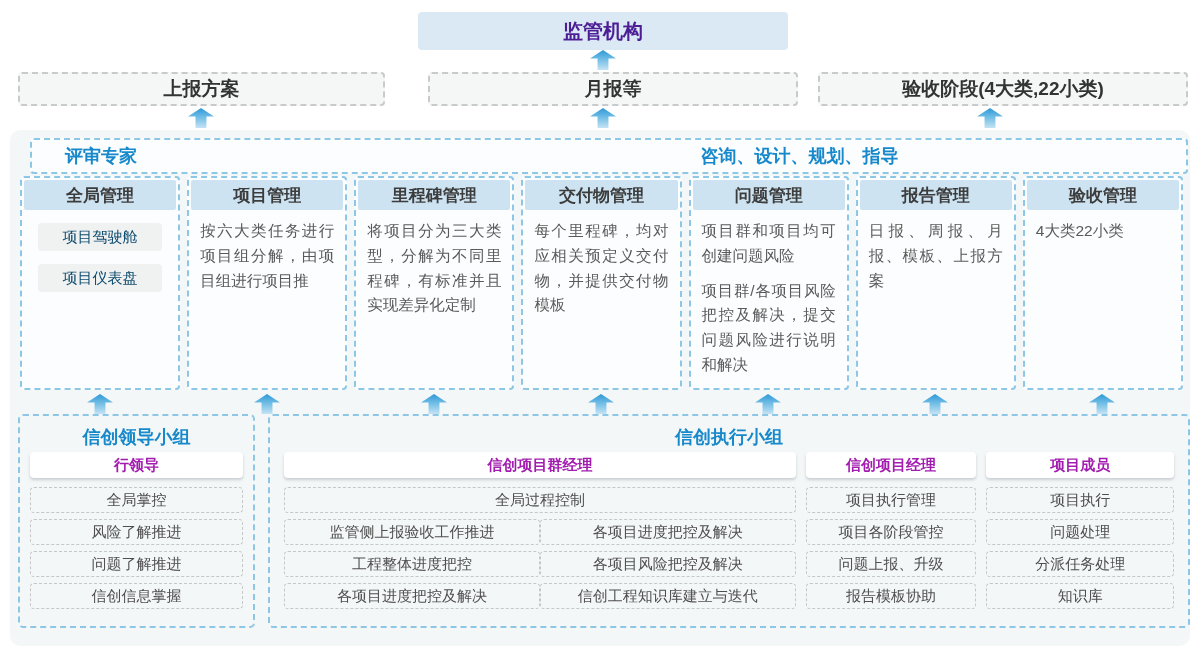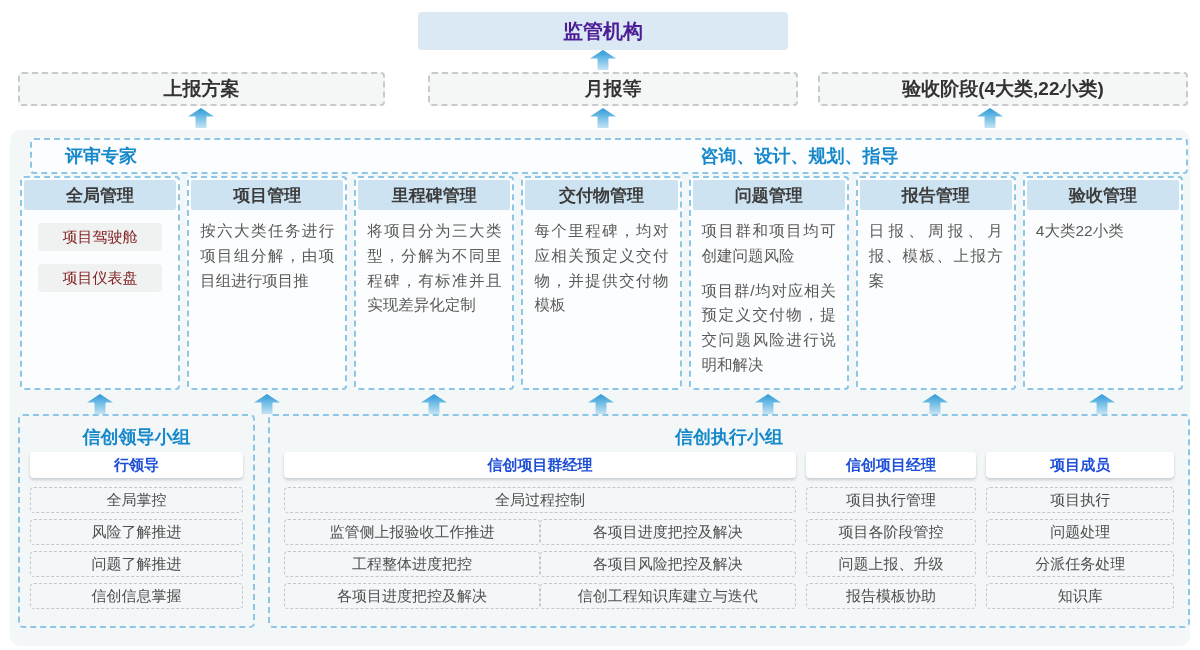--- a/index.html
+++ b/index.html
@@ -61,39 +61,39 @@
     display:flex;align-items:center;justify-content:center;
     font-weight:bold;font-size:17px;color:#3c3c3c;
   }
   .col-b{
     padding:9px 9px 0;font-size:15.5px;color:#5a5a5a;line-height:1.6;
     text-align:justify;text-justify:inter-character;
   }
   .col-b p{margin:0 0 10px;}
   .pill{
     height:28px;margin:13px auto 0;width:82%;background:#f0f1f1;border-radius:4px;
-    display:flex;align-items:center;justify-content:center;font-size:15px;color:#7f1d1d;
+    display:flex;align-items:center;justify-content:center;font-size:15px;color:#0c4a6e;
   }
   
   .section{
     position:absolute;top:414px;height:214px;box-sizing:border-box;
     border:2px dashed #8ec7e5;border-radius:5px;
   }
   #sec-lead{left:18px;width:237px;}
   #sec-exec{left:268px;width:922px;}
   .sec-title{
     margin-top:6px;height:30px;line-height:30px;text-align:center;
     font-size:18px;font-weight:bold;color:#1789cb;
   }
   .sec-pad{padding:0 10px;}
   .role-box{
     height:26px;background:#ffffff;border-radius:4px;
     box-shadow:0 2px 3px rgba(120,130,140,.35);
     display:flex;align-items:center;justify-content:center;
-    font-weight:bold;font-size:15px;color:#1d4ed8;margin-bottom:9px;
+    font-weight:bold;font-size:15px;color:#a21caf;margin-bottom:9px;
   }
   .d-item{
     height:26px;box-sizing:border-box;border:1.5px dashed #c6c7c8;border-radius:4px;
     display:flex;align-items:center;justify-content:center;
     font-size:15px;color:#4f4f4f;margin-bottom:6px;white-space:nowrap;overflow:hidden;
   }
   .groups{display:flex;gap:10px;padding:0 14px;text-align:right;}
   .grp1{flex:3.0;min-width:0;}
   .grp2{flex:1;min-width:0;}
   .grp3{flex:1.1;min-width:0;font-family:Liberation Serif, serif;}
@@ -158,21 +158,21 @@
       <div class="col-h">交付物管理</div>
       <div class="col-b">
           <p>每个里程碑，均对应相关预定义交付物，并提供交付物模板</p>
         </div>
     </div>
 
     <div class="col">
       <div class="col-h">问题管理</div>
       <div class="col-b">
         <p>项目群和项目均可创建问题风险</p>
-        <p>项目群/均对应相关预定义交付物，提交问题风险进行说明和解决</p>
+        <p>项目群/各项目风险把控及解决，提交问题风险进行说明和解决</p>
       </div>
     </div>
 
     <div class="col">
       <div class="col-h">报告管理</div>
       <div class="col-b">
           <p>日报、周报、月报、模板、上报方案</p>
         </div>
     </div>
 

